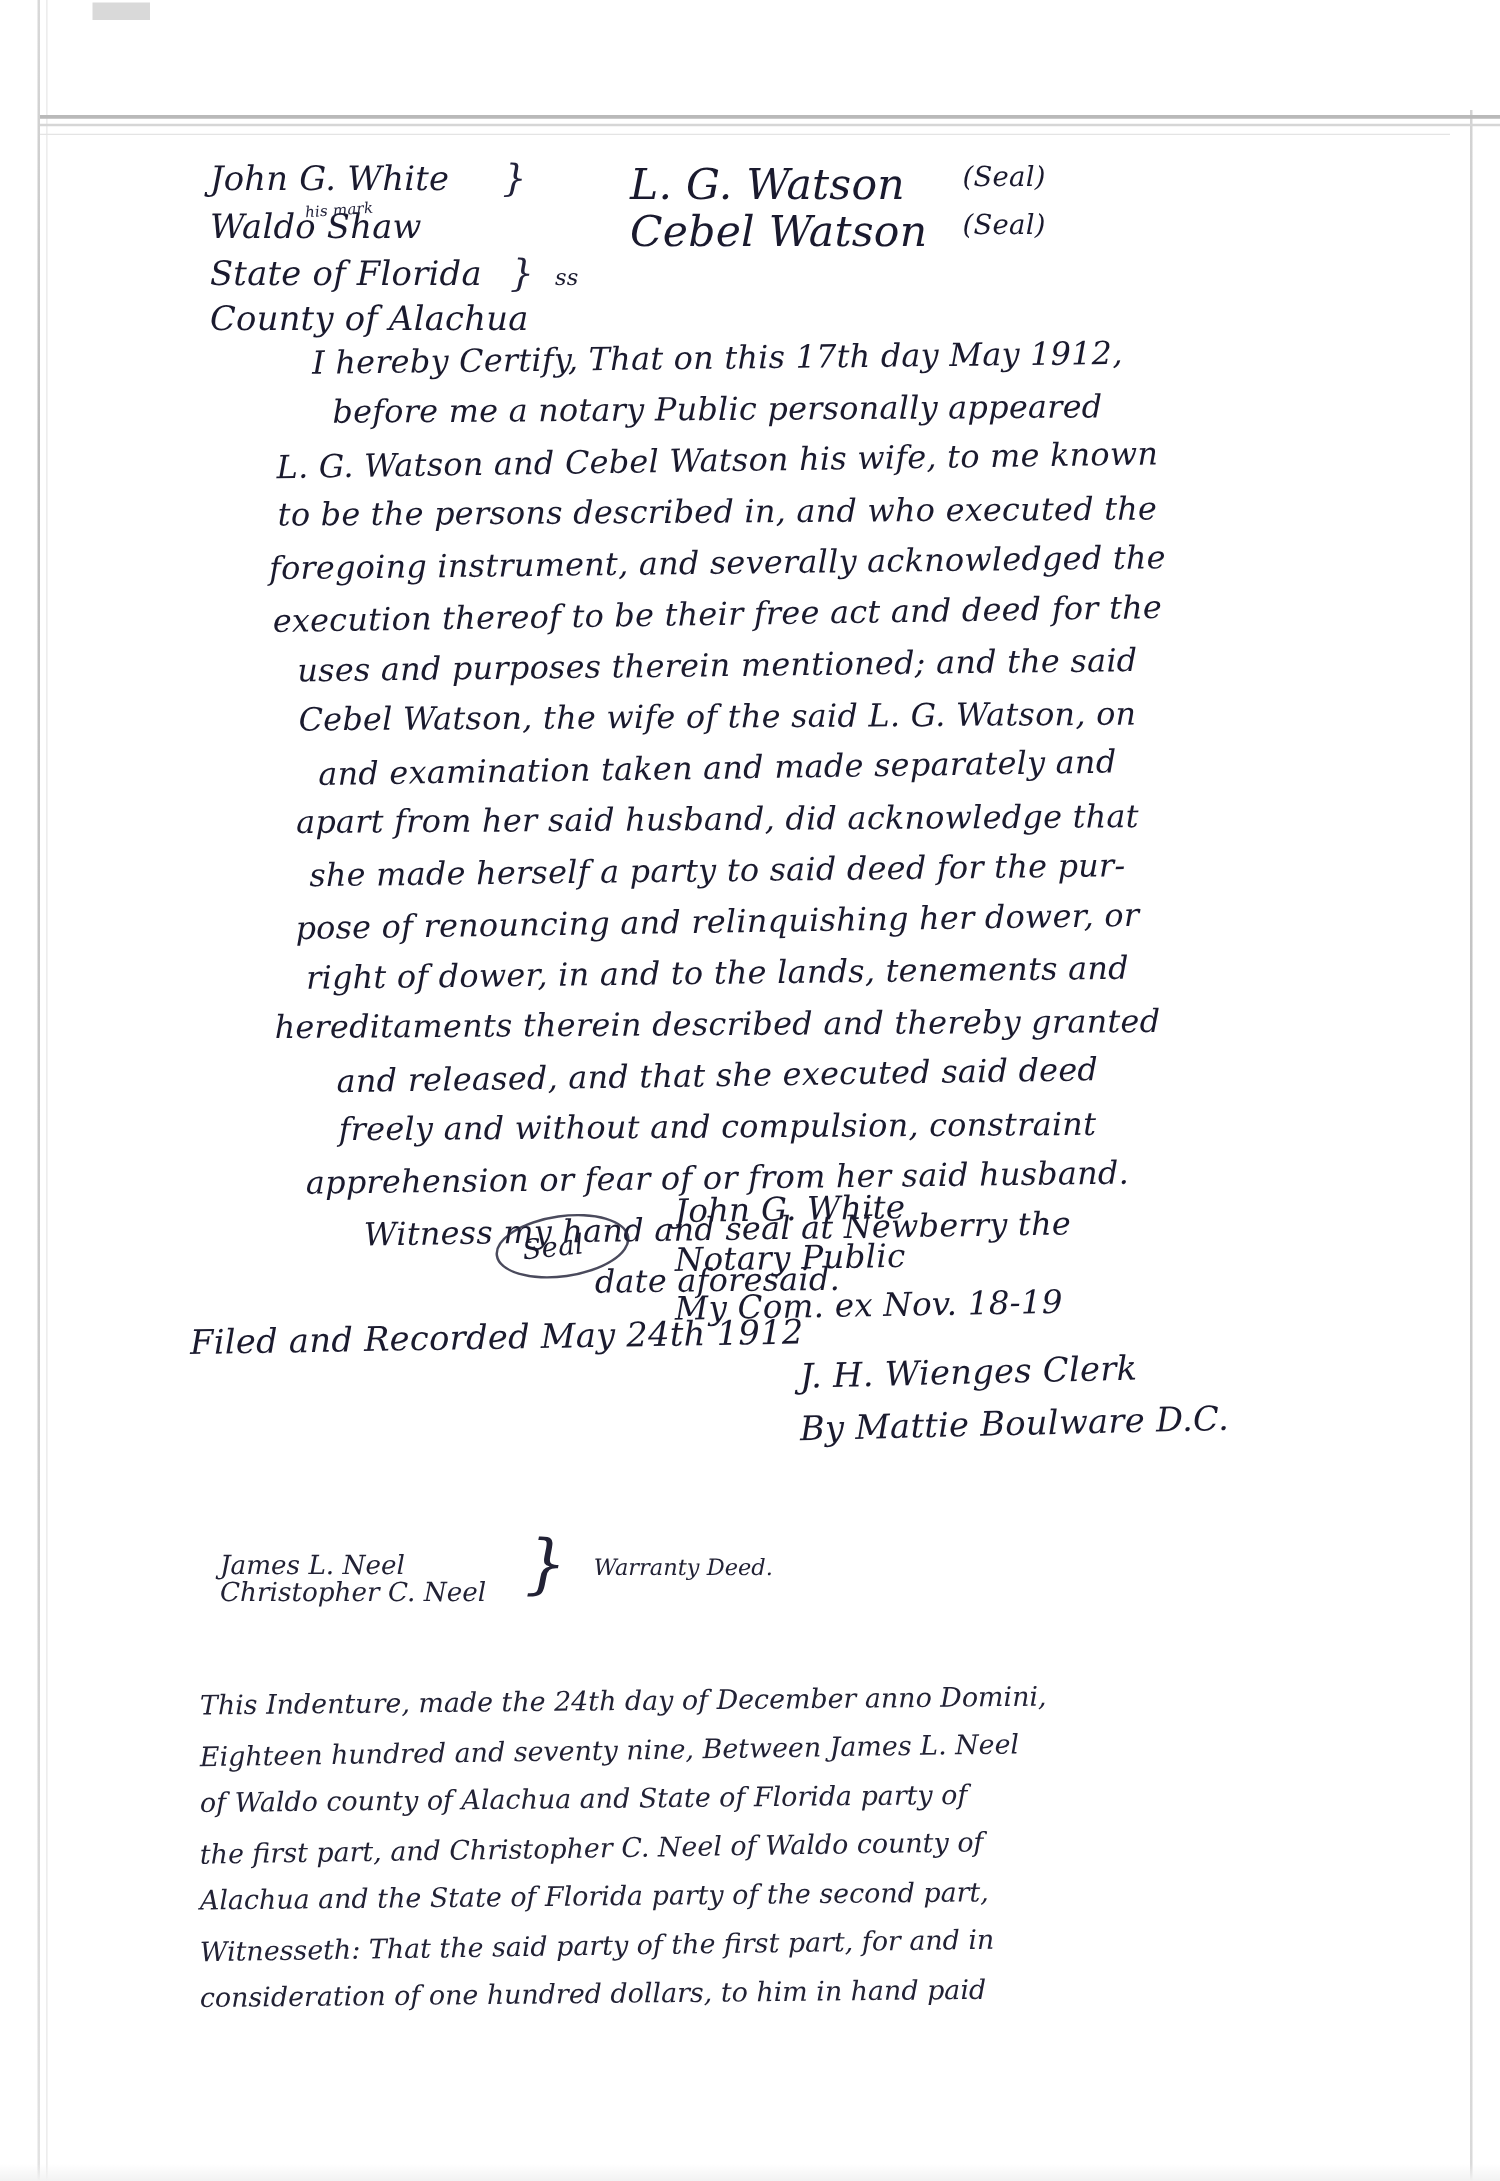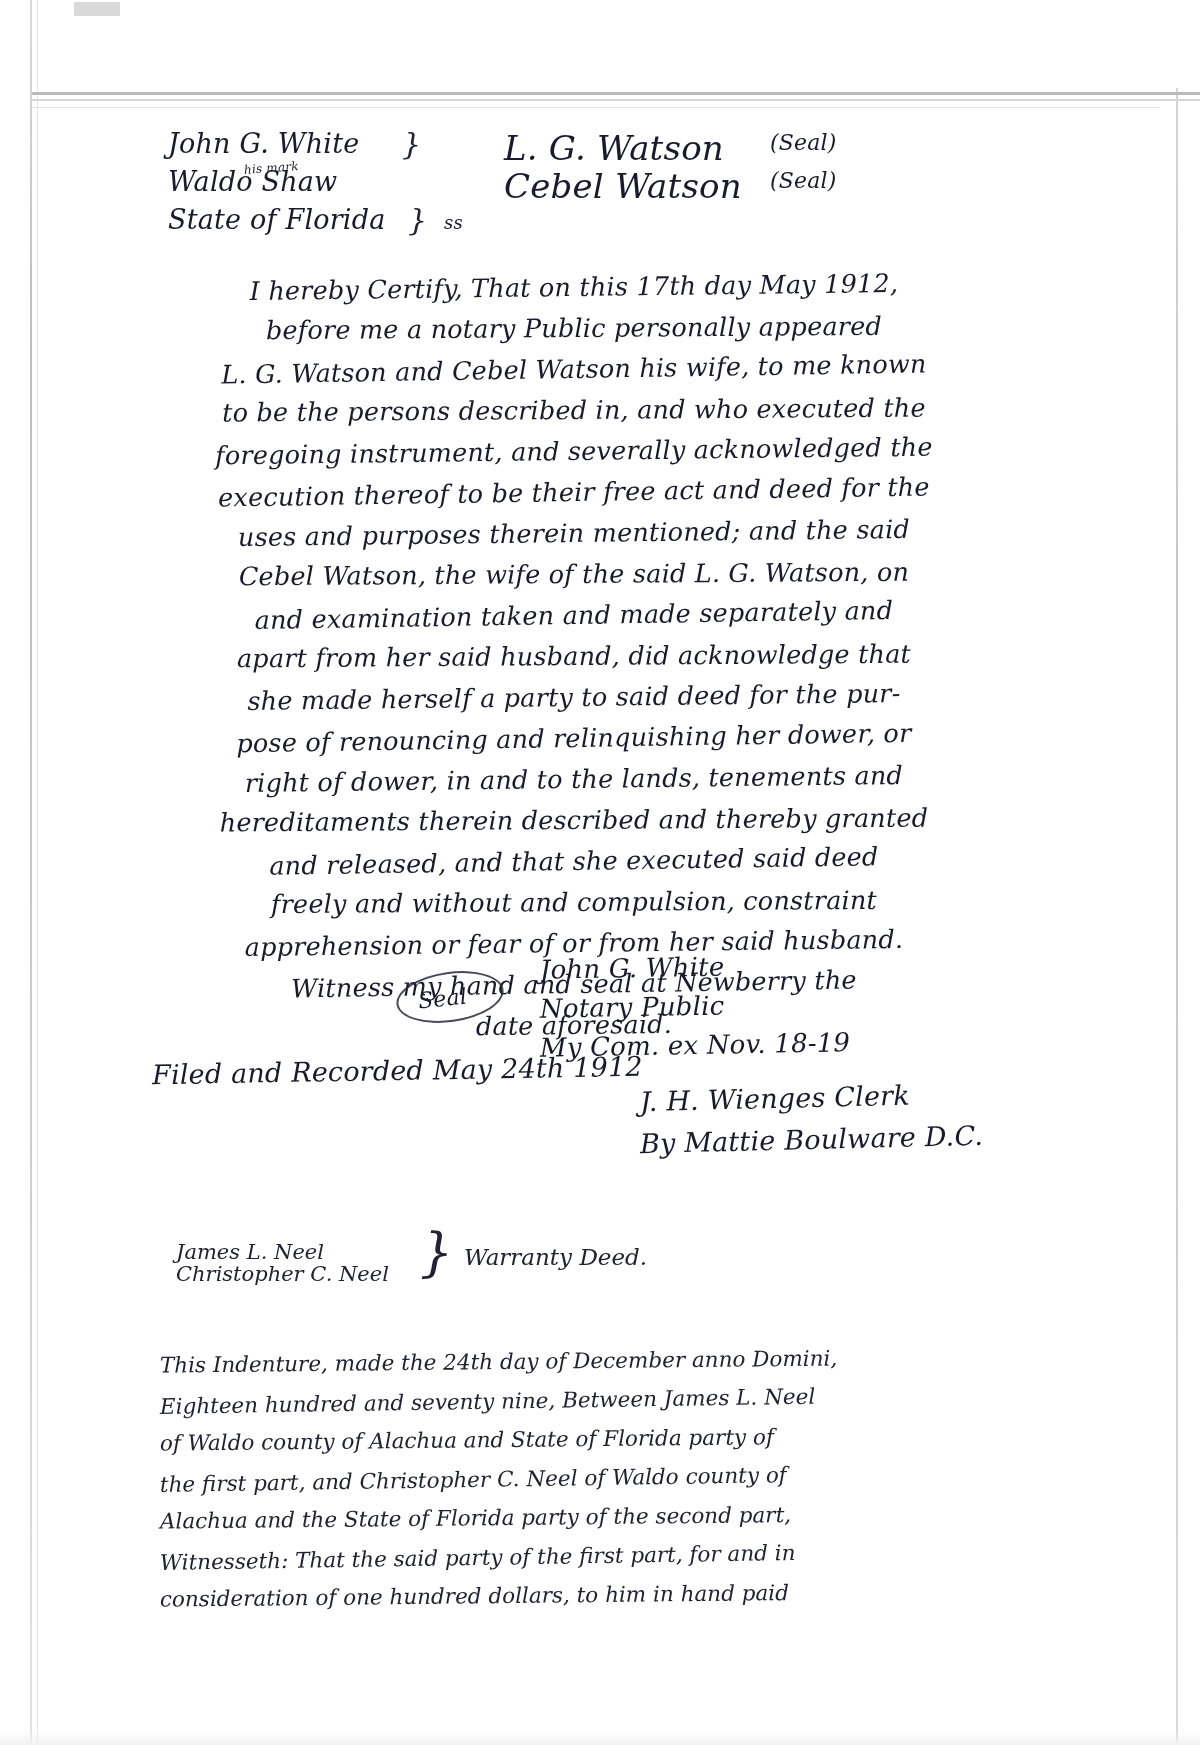--- a/index.html
+++ b/index.html
@@ -219,21 +219,21 @@
   .r2 {
     font-family: "DejaVu Serif", serif;
     font-style: italic;
     color: #222235;
   }
   .hdr-row { position: relative; height: 34px; }
   .hdr-name  { position: absolute; left: 0;   top: 12px;  font-size: 21px; }
   .hdr-to    { position: absolute; left: 64px; top: 0; font-size: 19px; }
   .hdr-name2 { position: absolute; left: 0;   top: 0;  font-size: 21px; }
   .hdr-brace { position: absolute; left: 244px; top: -6px; font-size: 52px; font-weight: 300; }
-  .hdr-title { position: absolute; left: 288px; top: 16px; font-size: 23px; }
+  .hdr-title { position: absolute; left: 299px; top: 16px; font-size: 18px; }
 
   .body2 {
     position: absolute;
     left: 160px;
     top: 1348px;
     width: 880px;
   }
   .line2 {
     position: relative;
     height: 39px;
@@ -272,20 +272,23 @@
       <span class="hand sig-mid">Cebel Watson</span>
       <span class="hand sig-seal">(Seal)</span>
     </div>
 
     <div class="state-line">
       <span class="hand">State of Florida</span>
       <span class="brace hand" style="left:240px; top:-2px;">}</span>
       <span class="hand ss">ss</span>
     </div>
 
+    <div class="state-line">
+      <span class="hand">County of Alachua</span>
+    </div>
   </div>
 
   <div class="body1">
     <div class="line hand">I hereby Certify, That on this 17th day May 1912,</div>
     <div class="line hand">before me a notary Public personally appeared</div>
     <div class="line hand">L. G. Watson and Cebel Watson his wife, to me known</div>
     <div class="line hand">to be the persons described in, and who executed the</div>
     <div class="line hand">foregoing instrument, and severally acknowledged the</div>
     <div class="line hand">execution thereof to be their free act and deed for the</div>
     <div class="line hand">uses and purposes therein mentioned; and the said</div>

